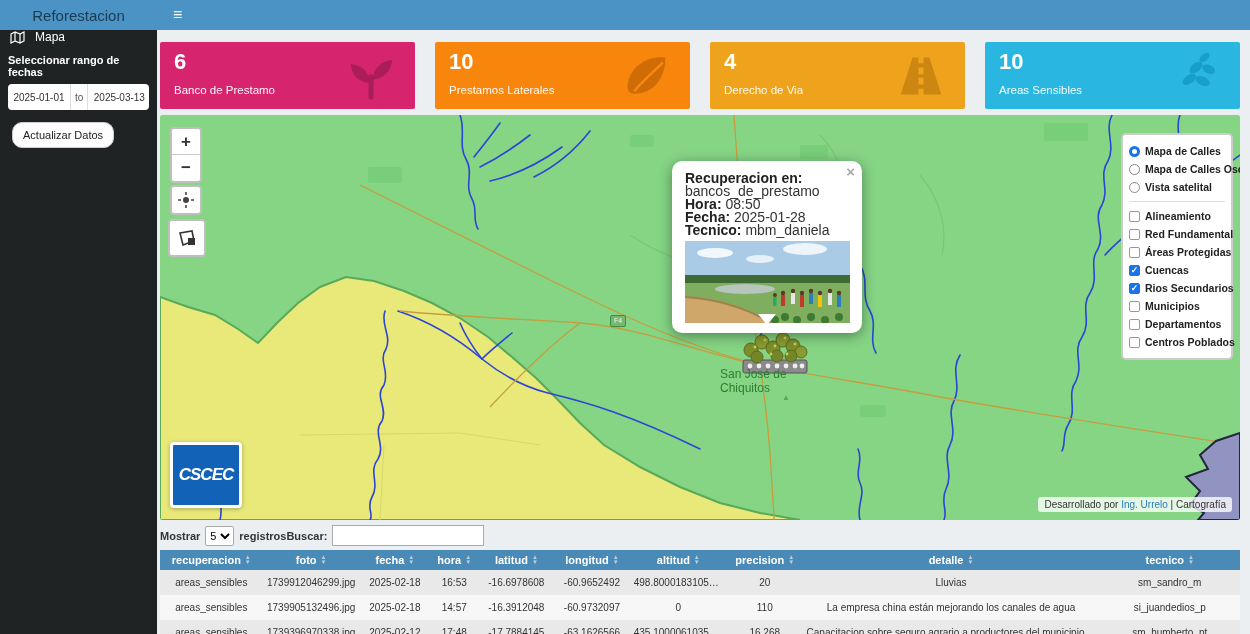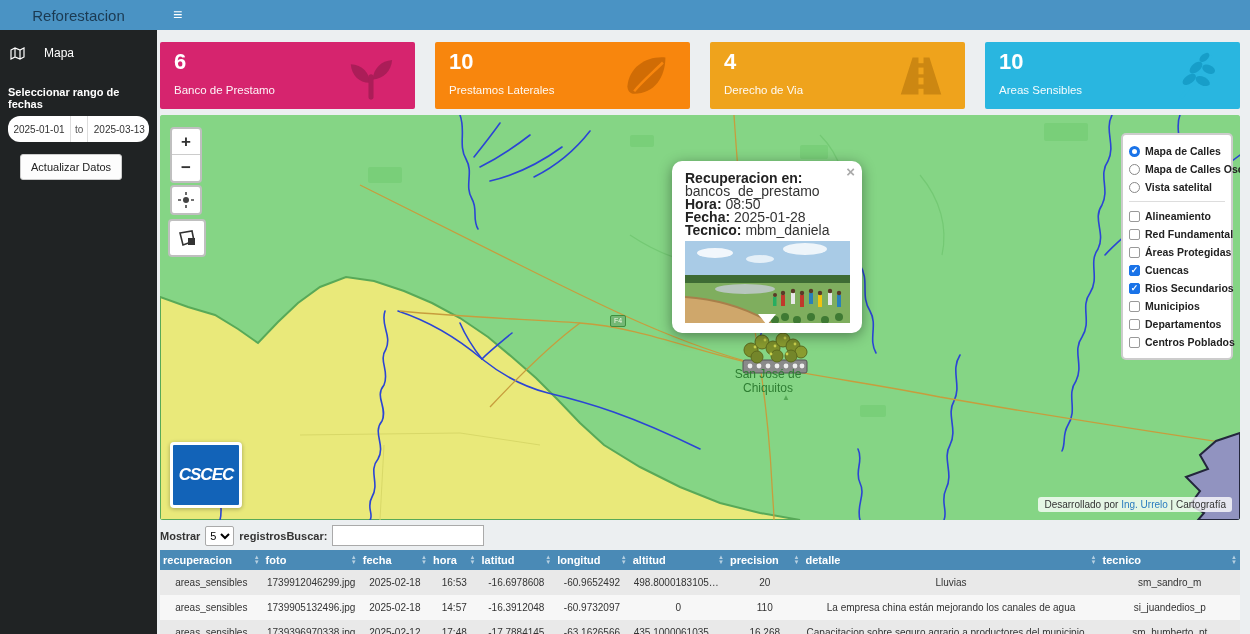--- a/index.html
+++ b/index.html
@@ -8,30 +8,30 @@
 
   
   .topbar { position:absolute; top:0; left:0; width:1250px; height:30px;
     background:var(--topbar,#4a93c4); display:flex; align-items:center; z-index:30; }
   .brand { width:157px; text-align:center; color:#1b3a52; font-size:15px; }
   .hamburger { color:#fff; font-size:16px; margin-left:16px; cursor:pointer; line-height:1; }
 
   
   .sidebar { position:absolute; top:30px; left:0; width:157px; bottom:0;
     background:#202324; color:#fff; z-index:20; }
-  .nav-item { display:flex; align-items:center; gap:19px; padding:16px 10px; font-size:12px; cursor:pointer; }
+  .nav-item { display:flex; align-items:center; gap:10px; padding:0 10px; font-size:12px; cursor:pointer; }
   .side-heading { font-size:11px; font-weight:bold; padding:10px 26px 4px 8px; }
-  .daterange { display:flex; align-items:stretch; background:#fff; border-radius:12px;
+  .daterange { display:flex; align-items:stretch; background:#fff; border-radius:4px;
     margin:2px 8px; height:26px; overflow:hidden; }
   .daterange input { border:none; outline:none; width:62px; font-size:10px; text-align:center;
     color:#333; font-family:inherit; background:transparent; }
   .daterange .to { font-size:10px; color:#555; align-self:center; padding:0 4px;
     border-left:1px solid #ddd; border-right:1px solid #ddd; height:100%; display:flex; align-items:center; }
-  .update-btn { margin:10px 20px; background:#fdfdfd; color:#222; border:1px solid #ccc;
-    border-radius:3px; font-size:11px; padding:6px 10px; cursor:pointer; font-family:inherit; }
+  .update-btn { margin:10px 12px; background:#fdfdfd; color:#222; border:1px solid #ccc;
+    border-radius:10px; font-size:11px; padding:6px 10px; cursor:pointer; font-family:inherit; }
 
   
   .main { position:absolute; left:157px; top:30px; right:0; bottom:0; }
   .cards { display:flex; gap:20px; padding:12px 10px 0 3px; }
   .card { flex:1; height:67px; border-radius:2px; position:relative; color:#fff; padding:8px 14px; overflow:hidden; }
   .card .num { font-size:22px; font-weight:bold; line-height:1.05; }
   .card .lbl { font-size:11.5px; margin-top:11px; opacity:.95; }
   .card svg { position:absolute; right:14px; top:50%; transform:translateY(-50%); height:54px; width:60px; }
 
   
@@ -62,21 +62,21 @@
   .popup { position:absolute; left:512px; top:46px; width:190px; background:#fff;
     border-radius:10px; box-shadow:0 3px 14px rgba(0,0,0,.4); padding:11px 13px 10px 13px; z-index:7; }
   .popup .line { font-size:14px; color:#333; line-height:13px; }
   .popup .line b { color:#222; }
   .popup .close { position:absolute; top:3px; right:7px; color:#aaa; font-size:15px;
     font-weight:bold; cursor:pointer; line-height:1; }
   .popup .photo { margin-top:4px; width:165px; height:82px; display:block; }
   .popup-tail { position:absolute; left:598px; top:199px; width:0; height:0; z-index:7;
     border-left:9px solid transparent; border-right:9px solid transparent; border-top:11px solid #fff; }
 
-  .town-label { position:absolute; left:560px; top:252px; width:96px; text-align:center;
+  .town-label { position:absolute; left:560px; top:252px; width:96px; text-align:left;
     color:#2e7d32; font-size:12px; line-height:14px; z-index:3; }
   .tiny-tri { position:absolute; left:622px; top:278px; color:#55a855; font-size:8px; z-index:3; }
   .road-shield { position:absolute; left:450px; top:200px; background:#74b874; color:#f2f7e6;
     border:1px solid #3f8e3f; border-radius:2px; font-size:7px; padding:0 3px; line-height:10px; z-index:3; }
 
   .logo { position:absolute; left:10px; top:327px; width:72px; height:66px; background:#1263b8;
     border:3px solid #fff; border-radius:4px; box-shadow:0 1px 4px rgba(0,0,0,.3);
     display:flex; align-items:center; justify-content:center; z-index:5; }
   .logo span { color:#fff; font-weight:bold; font-style:italic; font-size:17px; letter-spacing:-1px; }
 
@@ -86,21 +86,21 @@
 
   
   .table-bar { display:flex; justify-content:flex-start; align-items:center; padding:5px 10px 4px 3px; }
   .length-ctl, .search-ctl { font-size:11px; font-weight:bold; color:#333; display:flex; align-items:center; gap:5px; }
   .length-ctl select { font-size:11px; height:20px; border:1px solid #aaa; border-radius:2px; background:#fff; font-family:inherit; }
   .search-ctl input { width:152px; height:21px; border:1px solid #aaa; background:#fff; }
 
   table.data { width:calc(100% - 13px); margin:0 10px 0 3px; border-collapse:collapse; table-layout:fixed; }
   table.data th { background:var(--thead,#4a8ab6); color:#fff; font-size:11px; padding:4px 3px;
     cursor:pointer; position:relative; }
-  th .thwrap { display:flex; align-items:center; justify-content:space-between; gap:4px; }
+  th .thwrap { display:flex; align-items:center; justify-content:center; gap:4px; }
   .sort { display:inline-flex; flex-direction:column; font-size:6px; line-height:5px; color:rgba(255,255,255,.6); }
   table.data td { font-size:10px; color:#333; text-align:center; padding:7px 4px;
     overflow:hidden; white-space:nowrap; text-overflow:ellipsis; }
   table.data tr.odd  { background:#e9e9e9; }
   table.data tr.even { background:#f7f7f7; }
 </style>
 </head>
 <body>
 
 <div class="topbar">

